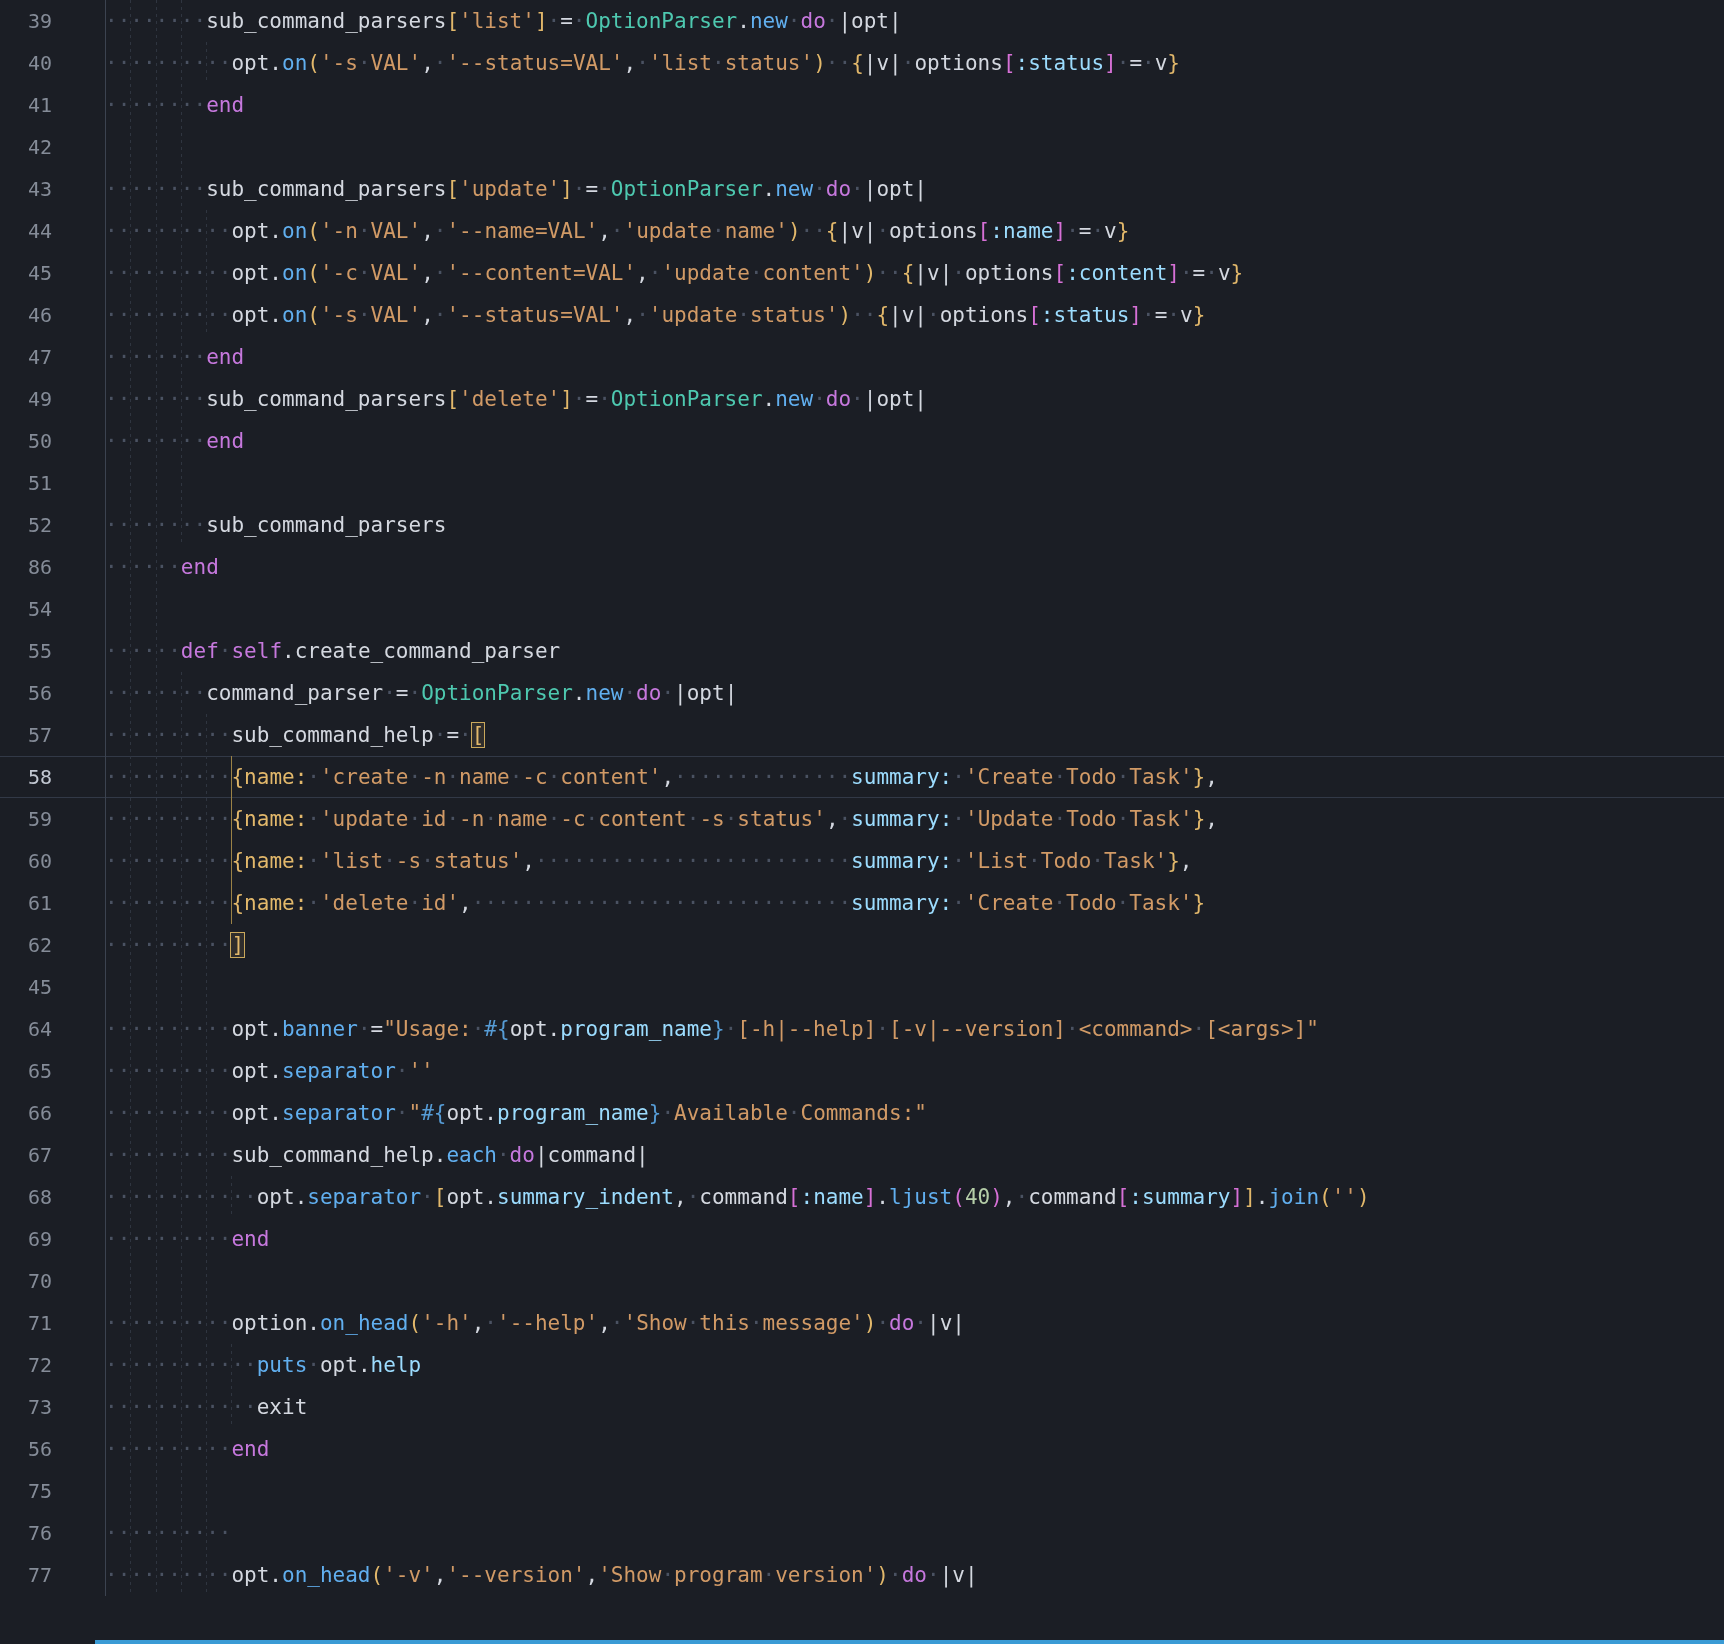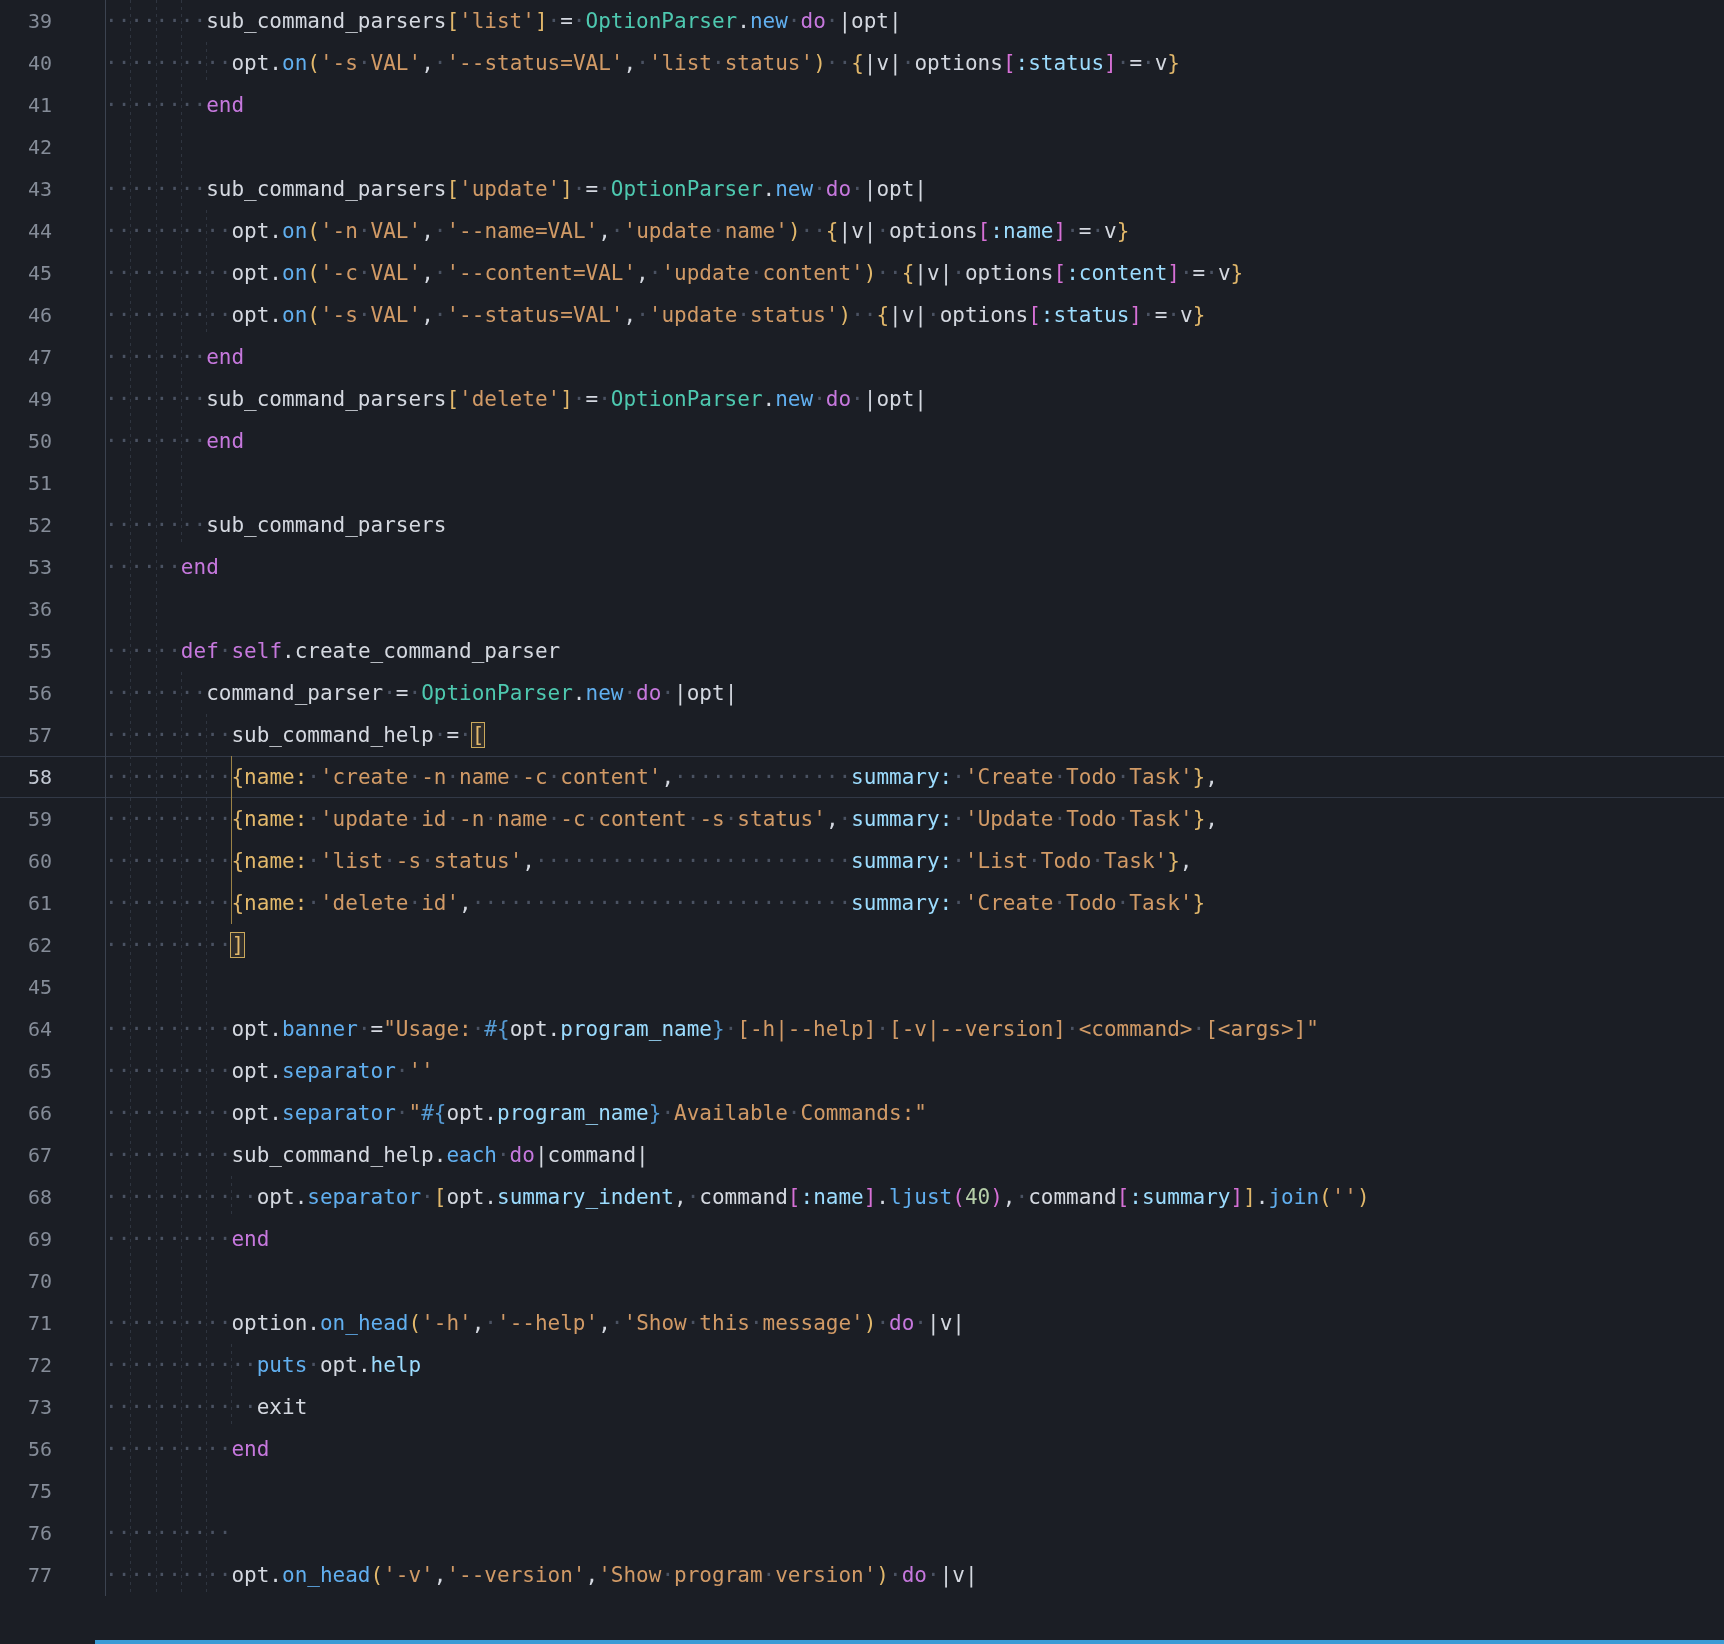--- a/index.html
+++ b/index.html
@@ -42,22 +42,22 @@
       <div class="row"><div class="gut">42</div><div class="guide g0" style="left: 105px;"></div><div class="guide" style="left: 130.28px;"></div><div class="guide" style="left: 155.56px;"></div><div class="guide" style="left: 180.84px;"></div><div class="code"></div></div>
       <div class="row"><div class="gut">43</div><div class="guide g0" style="left: 105px;"></div><div class="guide" style="left: 130.28px;"></div><div class="guide" style="left: 155.56px;"></div><div class="guide" style="left: 180.84px;"></div><div class="code"><span class="ws">········</span><span class="tok c-fg">sub_command_parsers</span><span class="tok c-b1">[</span><span class="tok c-str">'update'</span><span class="tok c-b1">]</span><span class="tok c-fg"><span class="ws">·</span>=<span class="ws">·</span></span><span class="tok c-cls">OptionParser</span><span class="tok c-fg">.</span><span class="tok c-fn">new</span><span class="tok c-fg"><span class="ws">·</span></span><span class="tok c-kw">do</span><span class="tok c-fg"><span class="ws">·</span>|opt|</span></div></div>
       <div class="row"><div class="gut">44</div><div class="guide g0" style="left: 105px;"></div><div class="guide" style="left: 130.28px;"></div><div class="guide" style="left: 155.56px;"></div><div class="guide" style="left: 180.84px;"></div><div class="guide" style="left: 206.12px;"></div><div class="code"><span class="ws">··········</span><span class="tok c-fg">opt.</span><span class="tok c-fn">on</span><span class="tok c-b1">(</span><span class="tok c-str">'-n<span class="ws">·</span>VAL'</span><span class="tok c-fg">,<span class="ws">·</span></span><span class="tok c-str">'--name=VAL'</span><span class="tok c-fg">,<span class="ws">·</span></span><span class="tok c-str">'update<span class="ws">·</span>name'</span><span class="tok c-b1">)</span><span class="tok c-fg"><span class="ws">··</span></span><span class="tok c-b1">{</span><span class="tok c-fg">|v|<span class="ws">·</span>options</span><span class="tok c-b2">[</span><span class="tok c-prop">:name</span><span class="tok c-b2">]</span><span class="tok c-fg"><span class="ws">·</span>=<span class="ws">·</span>v</span><span class="tok c-b1">}</span></div></div>
       <div class="row"><div class="gut">45</div><div class="guide g0" style="left: 105px;"></div><div class="guide" style="left: 130.28px;"></div><div class="guide" style="left: 155.56px;"></div><div class="guide" style="left: 180.84px;"></div><div class="guide" style="left: 206.12px;"></div><div class="code"><span class="ws">··········</span><span class="tok c-fg">opt.</span><span class="tok c-fn">on</span><span class="tok c-b1">(</span><span class="tok c-str">'-c<span class="ws">·</span>VAL'</span><span class="tok c-fg">,<span class="ws">·</span></span><span class="tok c-str">'--content=VAL'</span><span class="tok c-fg">,<span class="ws">·</span></span><span class="tok c-str">'update<span class="ws">·</span>content'</span><span class="tok c-b1">)</span><span class="tok c-fg"><span class="ws">··</span></span><span class="tok c-b1">{</span><span class="tok c-fg">|v|<span class="ws">·</span>options</span><span class="tok c-b2">[</span><span class="tok c-prop">:content</span><span class="tok c-b2">]</span><span class="tok c-fg"><span class="ws">·</span>=<span class="ws">·</span>v</span><span class="tok c-b1">}</span></div></div>
       <div class="row"><div class="gut">46</div><div class="guide g0" style="left: 105px;"></div><div class="guide" style="left: 130.28px;"></div><div class="guide" style="left: 155.56px;"></div><div class="guide" style="left: 180.84px;"></div><div class="guide" style="left: 206.12px;"></div><div class="code"><span class="ws">··········</span><span class="tok c-fg">opt.</span><span class="tok c-fn">on</span><span class="tok c-b1">(</span><span class="tok c-str">'-s<span class="ws">·</span>VAL'</span><span class="tok c-fg">,<span class="ws">·</span></span><span class="tok c-str">'--status=VAL'</span><span class="tok c-fg">,<span class="ws">·</span></span><span class="tok c-str">'update<span class="ws">·</span>status'</span><span class="tok c-b1">)</span><span class="tok c-fg"><span class="ws">··</span></span><span class="tok c-b1">{</span><span class="tok c-fg">|v|<span class="ws">·</span>options</span><span class="tok c-b2">[</span><span class="tok c-prop">:status</span><span class="tok c-b2">]</span><span class="tok c-fg"><span class="ws">·</span>=<span class="ws">·</span>v</span><span class="tok c-b1">}</span></div></div>
       <div class="row"><div class="gut">47</div><div class="guide g0" style="left: 105px;"></div><div class="guide" style="left: 130.28px;"></div><div class="guide" style="left: 155.56px;"></div><div class="guide" style="left: 180.84px;"></div><div class="code"><span class="ws">········</span><span class="tok c-kw">end</span></div></div>
       <div class="row"><div class="gut">49</div><div class="guide g0" style="left: 105px;"></div><div class="guide" style="left: 130.28px;"></div><div class="guide" style="left: 155.56px;"></div><div class="guide" style="left: 180.84px;"></div><div class="code"><span class="ws">········</span><span class="tok c-fg">sub_command_parsers</span><span class="tok c-b1">[</span><span class="tok c-str">'delete'</span><span class="tok c-b1">]</span><span class="tok c-fg"><span class="ws">·</span>=<span class="ws">·</span></span><span class="tok c-cls">OptionParser</span><span class="tok c-fg">.</span><span class="tok c-fn">new</span><span class="tok c-fg"><span class="ws">·</span></span><span class="tok c-kw">do</span><span class="tok c-fg"><span class="ws">·</span>|opt|</span></div></div>
       <div class="row"><div class="gut">50</div><div class="guide g0" style="left: 105px;"></div><div class="guide" style="left: 130.28px;"></div><div class="guide" style="left: 155.56px;"></div><div class="guide" style="left: 180.84px;"></div><div class="code"><span class="ws">········</span><span class="tok c-kw">end</span></div></div>
       <div class="row"><div class="gut">51</div><div class="guide g0" style="left: 105px;"></div><div class="guide" style="left: 130.28px;"></div><div class="guide" style="left: 155.56px;"></div><div class="guide" style="left: 180.84px;"></div><div class="code"></div></div>
       <div class="row"><div class="gut">52</div><div class="guide g0" style="left: 105px;"></div><div class="guide" style="left: 130.28px;"></div><div class="guide" style="left: 155.56px;"></div><div class="guide" style="left: 180.84px;"></div><div class="code"><span class="ws">········</span><span class="tok c-fg">sub_command_parsers</span></div></div>
-      <div class="row"><div class="gut">53</div><div class="guide g0" style="left: 105px;"></div><div class="guide" style="left: 130.28px;"></div><div class="guide" style="left: 155.56px;"></div><div class="code"><span class="ws">······</span><span class="tok c-kw">end</span></div></div>
-      <div class="row"><div class="gut">36</div><div class="guide g0" style="left: 105px;"></div><div class="guide" style="left: 130.28px;"></div><div class="guide" style="left: 155.56px;"></div><div class="code"></div></div>
+      <div class="row"><div class="gut">86</div><div class="guide g0" style="left: 105px;"></div><div class="guide" style="left: 130.28px;"></div><div class="guide" style="left: 155.56px;"></div><div class="code"><span class="ws">······</span><span class="tok c-kw">end</span></div></div>
+      <div class="row"><div class="gut">54</div><div class="guide g0" style="left: 105px;"></div><div class="guide" style="left: 130.28px;"></div><div class="guide" style="left: 155.56px;"></div><div class="code"></div></div>
       <div class="row"><div class="gut">55</div><div class="guide g0" style="left: 105px;"></div><div class="guide" style="left: 130.28px;"></div><div class="guide" style="left: 155.56px;"></div><div class="code"><span class="ws">······</span><span class="tok c-kw">def</span><span class="tok c-fg"><span class="ws">·</span></span><span class="tok c-kw">self</span><span class="tok c-fg">.create_command_parser</span></div></div>
       <div class="row"><div class="gut">56</div><div class="guide g0" style="left: 105px;"></div><div class="guide" style="left: 130.28px;"></div><div class="guide" style="left: 155.56px;"></div><div class="guide" style="left: 180.84px;"></div><div class="code"><span class="ws">········</span><span class="tok c-fg">command_parser<span class="ws">·</span>=<span class="ws">·</span></span><span class="tok c-cls">OptionParser</span><span class="tok c-fg">.</span><span class="tok c-fn">new</span><span class="tok c-fg"><span class="ws">·</span></span><span class="tok c-kw">do</span><span class="tok c-fg"><span class="ws">·</span>|opt|</span></div></div>
       <div class="row"><div class="gut">57</div><div class="guide g0" style="left: 105px;"></div><div class="guide" style="left: 130.28px;"></div><div class="guide" style="left: 155.56px;"></div><div class="guide" style="left: 180.84px;"></div><div class="guide" style="left: 206.12px;"></div><div class="code"><span class="ws">··········</span><span class="tok c-fg">sub_command_help<span class="ws">·</span>=<span class="ws">·</span></span><span class="tok c-b1 hl">[</span></div></div>
       <div class="row current"><div class="gut gcur">58</div><div class="guide g0" style="left: 105px;"></div><div class="guide" style="left: 130.28px;"></div><div class="guide" style="left: 155.56px;"></div><div class="guide" style="left: 180.84px;"></div><div class="guide" style="left: 206.12px;"></div><div class="guide ga" style="left: 231.4px;"></div><div class="code"><span class="ws">··········</span><span class="tok c-b1">{</span><span class="tok c-b1">name:</span><span class="tok c-fg"><span class="ws">·</span></span><span class="tok c-str">'create<span class="ws">·</span>-n<span class="ws">·</span>name<span class="ws">·</span>-c<span class="ws">·</span>content'</span><span class="tok c-fg">,</span><span class="tok c-fg"><span class="ws">··············</span></span><span class="tok c-prop">summary:</span><span class="tok c-fg"><span class="ws">·</span></span><span class="tok c-str">'Create<span class="ws">·</span>Todo<span class="ws">·</span>Task'</span><span class="tok c-b1">}</span><span class="tok c-fg">,</span></div></div>
       <div class="row"><div class="gut">59</div><div class="guide g0" style="left: 105px;"></div><div class="guide" style="left: 130.28px;"></div><div class="guide" style="left: 155.56px;"></div><div class="guide" style="left: 180.84px;"></div><div class="guide" style="left: 206.12px;"></div><div class="guide ga" style="left: 231.4px;"></div><div class="code"><span class="ws">··········</span><span class="tok c-b1">{</span><span class="tok c-b1">name:</span><span class="tok c-fg"><span class="ws">·</span></span><span class="tok c-str">'update<span class="ws">·</span>id<span class="ws">·</span>-n<span class="ws">·</span>name<span class="ws">·</span>-c<span class="ws">·</span>content<span class="ws">·</span>-s<span class="ws">·</span>status'</span><span class="tok c-fg">,<span class="ws">·</span></span><span class="tok c-prop">summary:</span><span class="tok c-fg"><span class="ws">·</span></span><span class="tok c-str">'Update<span class="ws">·</span>Todo<span class="ws">·</span>Task'</span><span class="tok c-b1">}</span><span class="tok c-fg">,</span></div></div>
       <div class="row"><div class="gut">60</div><div class="guide g0" style="left: 105px;"></div><div class="guide" style="left: 130.28px;"></div><div class="guide" style="left: 155.56px;"></div><div class="guide" style="left: 180.84px;"></div><div class="guide" style="left: 206.12px;"></div><div class="guide ga" style="left: 231.4px;"></div><div class="code"><span class="ws">··········</span><span class="tok c-b1">{</span><span class="tok c-b1">name:</span><span class="tok c-fg"><span class="ws">·</span></span><span class="tok c-str">'list<span class="ws">·</span>-s<span class="ws">·</span>status'</span><span class="tok c-fg">,</span><span class="tok c-fg"><span class="ws">·························</span></span><span class="tok c-prop">summary:</span><span class="tok c-fg"><span class="ws">·</span></span><span class="tok c-str">'List<span class="ws">·</span>Todo<span class="ws">·</span>Task'</span><span class="tok c-b1">}</span><span class="tok c-fg">,</span></div></div>
       <div class="row"><div class="gut">61</div><div class="guide g0" style="left: 105px;"></div><div class="guide" style="left: 130.28px;"></div><div class="guide" style="left: 155.56px;"></div><div class="guide" style="left: 180.84px;"></div><div class="guide" style="left: 206.12px;"></div><div class="guide ga" style="left: 231.4px;"></div><div class="code"><span class="ws">··········</span><span class="tok c-b1">{</span><span class="tok c-b1">name:</span><span class="tok c-fg"><span class="ws">·</span></span><span class="tok c-str">'delete<span class="ws">·</span>id'</span><span class="tok c-fg">,</span><span class="tok c-fg"><span class="ws">······························</span></span><span class="tok c-prop">summary:</span><span class="tok c-fg"><span class="ws">·</span></span><span class="tok c-str">'Create<span class="ws">·</span>Todo<span class="ws">·</span>Task'</span><span class="tok c-b1">}</span></div></div>
       <div class="row"><div class="gut">62</div><div class="guide g0" style="left: 105px;"></div><div class="guide" style="left: 130.28px;"></div><div class="guide" style="left: 155.56px;"></div><div class="guide" style="left: 180.84px;"></div><div class="guide" style="left: 206.12px;"></div><div class="code"><span class="ws">··········</span><span class="tok c-b1 hl">]</span></div></div>
       <div class="row"><div class="gut">45</div><div class="guide g0" style="left: 105px;"></div><div class="guide" style="left: 130.28px;"></div><div class="guide" style="left: 155.56px;"></div><div class="guide" style="left: 180.84px;"></div><div class="guide" style="left: 206.12px;"></div><div class="code"></div></div>
       <div class="row"><div class="gut">64</div><div class="guide g0" style="left: 105px;"></div><div class="guide" style="left: 130.28px;"></div><div class="guide" style="left: 155.56px;"></div><div class="guide" style="left: 180.84px;"></div><div class="guide" style="left: 206.12px;"></div><div class="code"><span class="ws">··········</span><span class="tok c-fg">opt.</span><span class="tok c-fn">banner</span><span class="tok c-fg"><span class="ws">·</span>=</span><span class="tok c-str">"Usage:<span class="ws">·</span></span><span class="tok c-emb">#{</span><span class="tok c-fg">opt.</span><span class="tok c-prop">program_name</span><span class="tok c-emb">}</span><span class="tok c-str"><span class="ws">·</span>[-h|--help]<span class="ws">·</span>[-v|--version]<span class="ws">·</span>&lt;command&gt;<span class="ws">·</span>[&lt;args&gt;]"</span></div></div>

